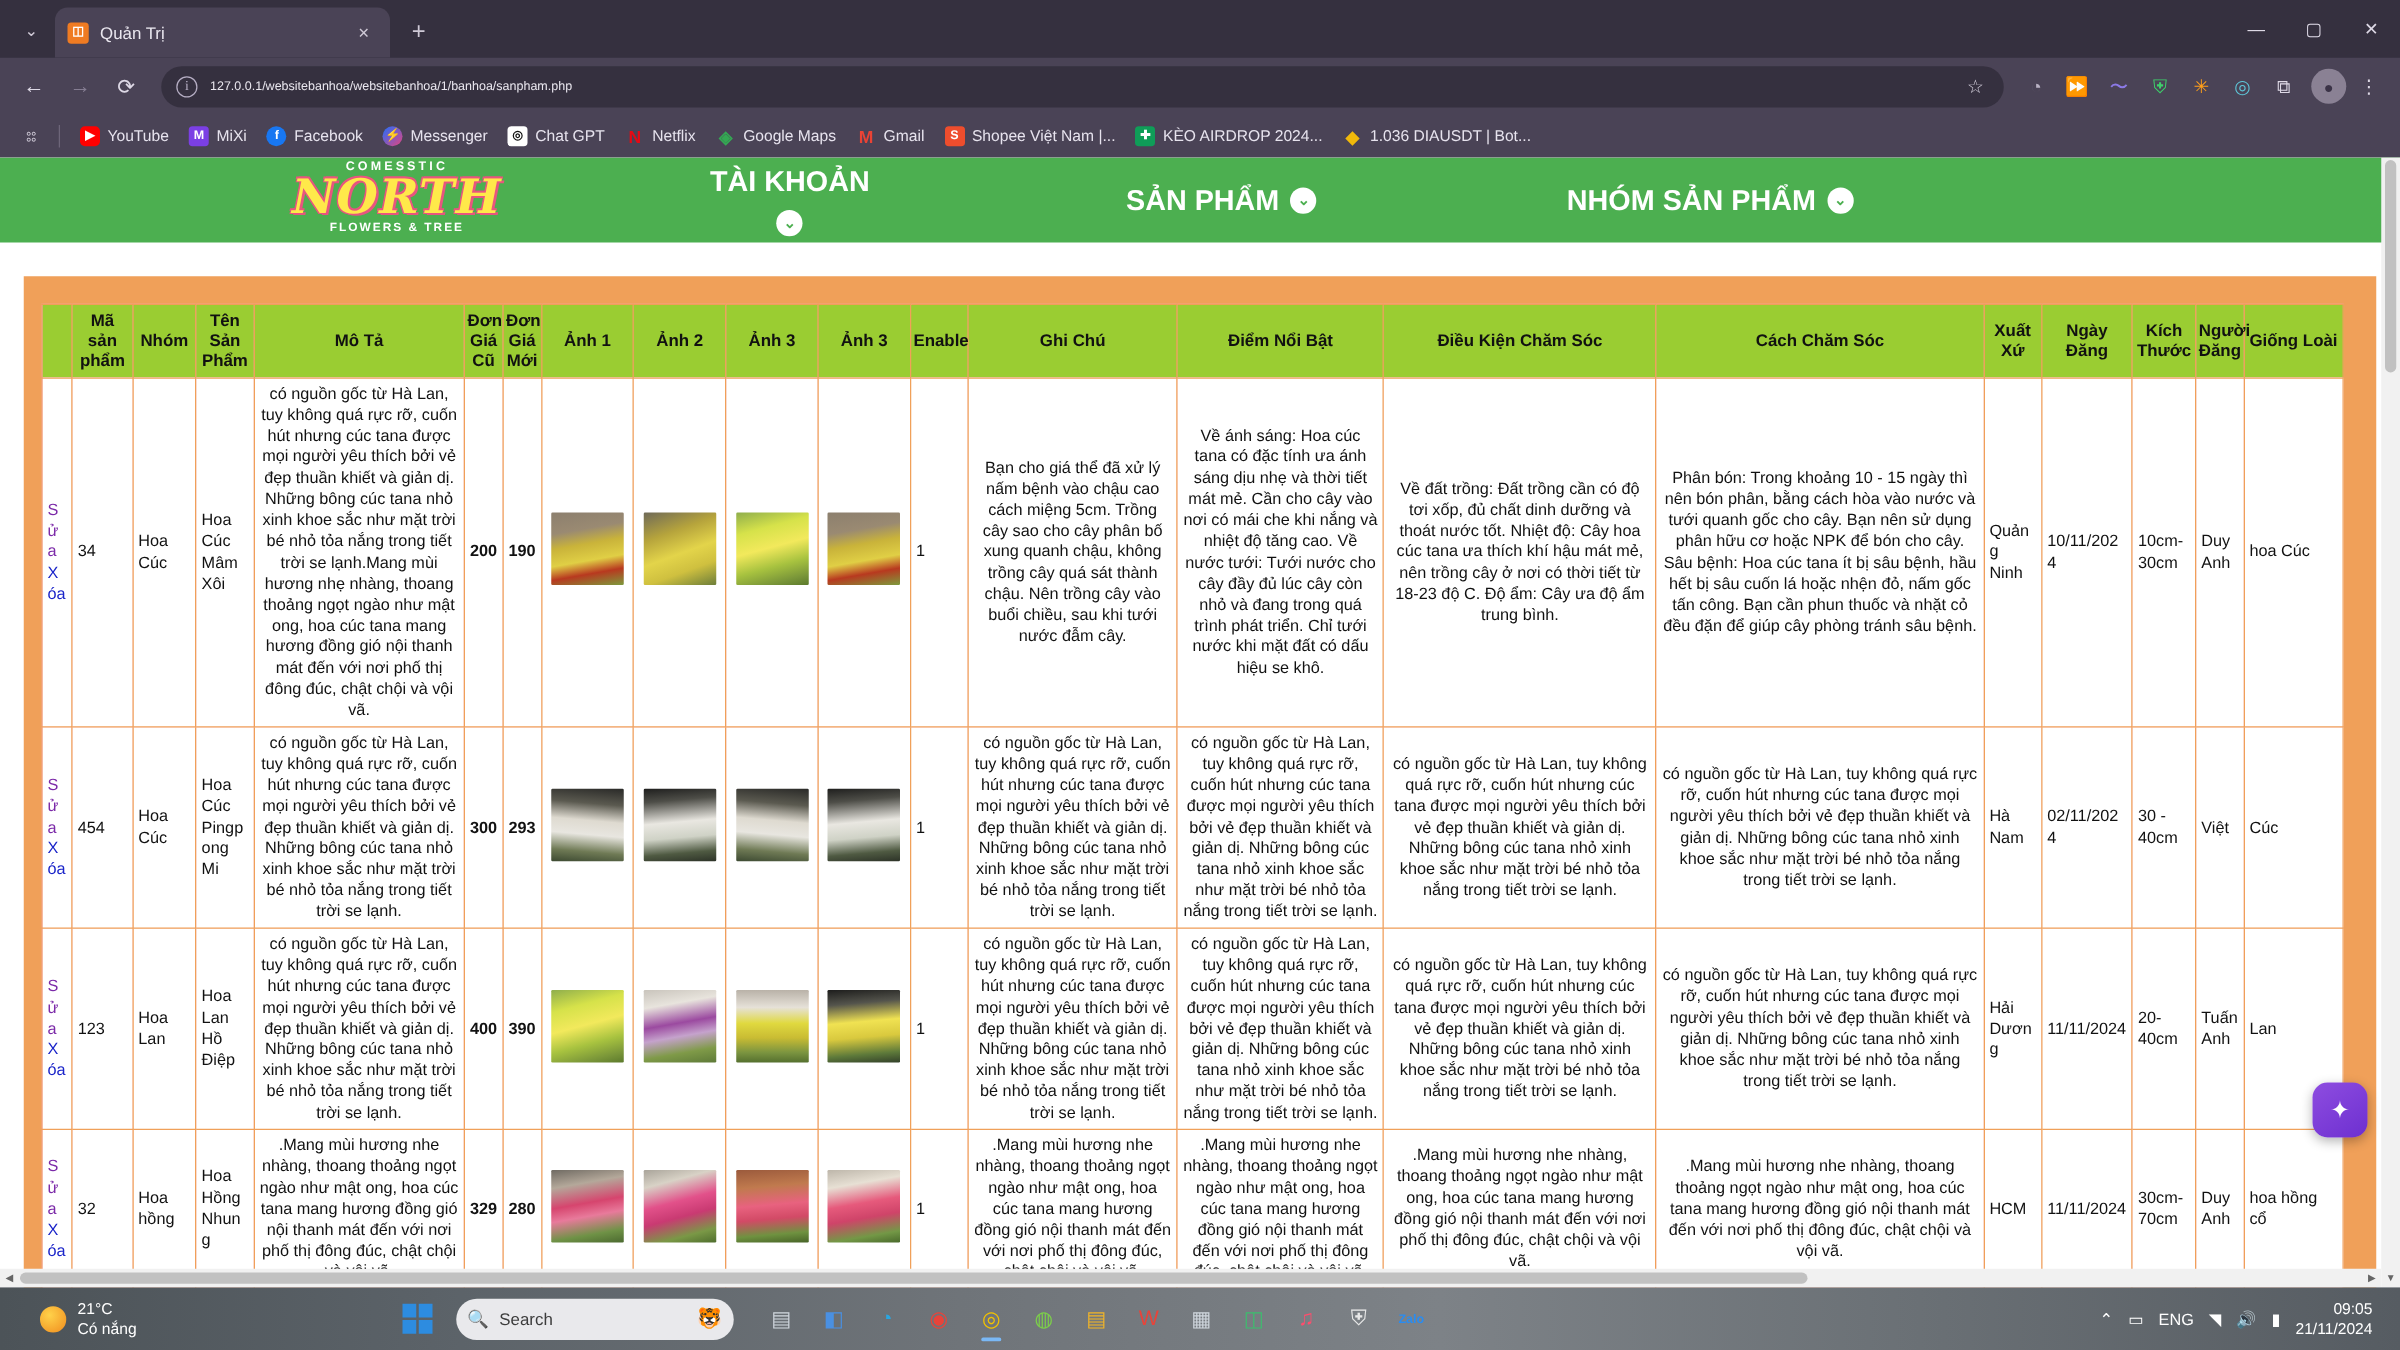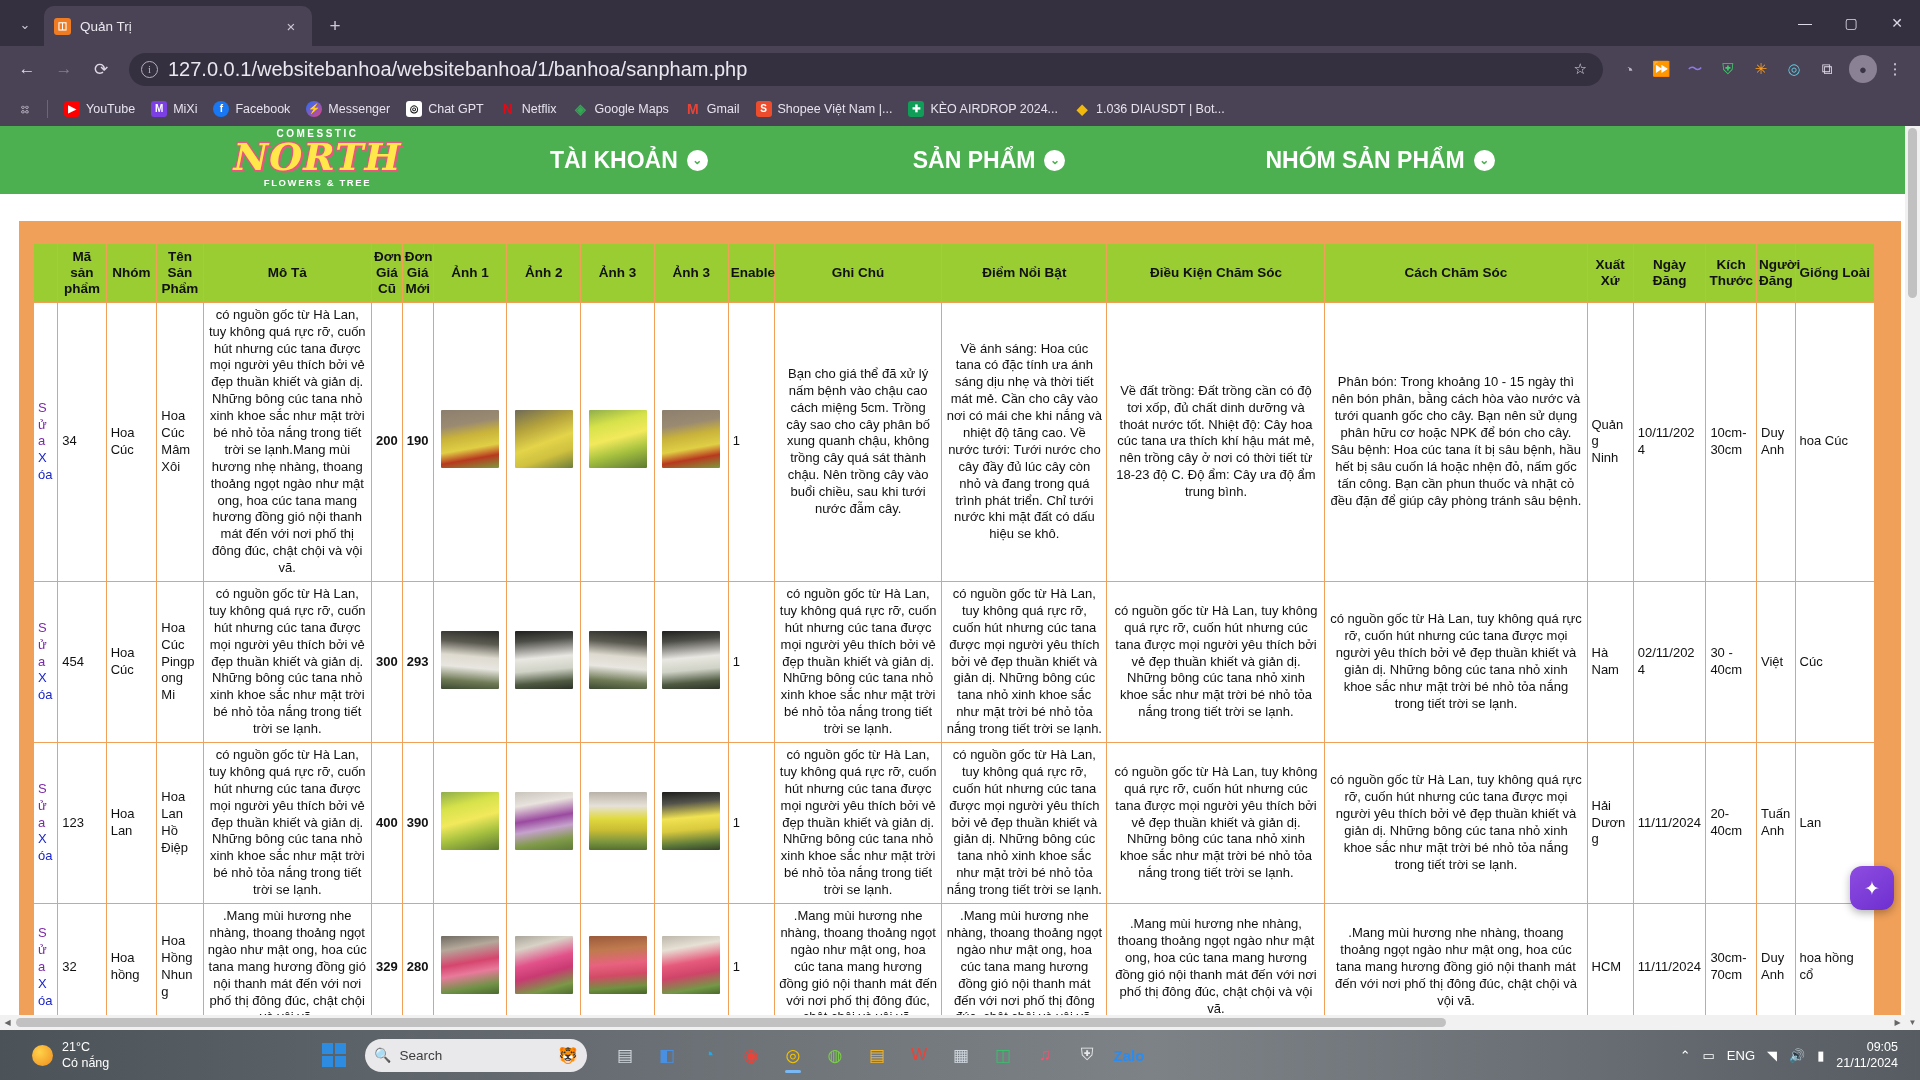--- a/index.html
+++ b/index.html
@@ -34,21 +34,21 @@
 
   .toolbar { height: 46px; background: #4a4356; display: flex; align-items: center; padding: 0 10px; gap: 3px; }
   .navbtn { width: 34px; height: 34px; border-radius: 50%; display: flex; align-items: center; justify-content: center; color: #ded9e6; font-size: 17px; }
   .navbtn.disabled { color: #857d92; }
   .omnibox {
     flex: 1; height: 33px; background: #35303f; border-radius: 17px; display: flex;
     align-items: center; padding: 0 12px; gap: 10px; margin: 0 8px;
   }
   .omni-info { width: 17px; height: 17px; border: 1.6px solid #b6aec4; border-radius: 50%; color: #b6aec4;
                font-size: 11px; display: flex; align-items: center; justify-content: center; font-family: "Liberation Serif", serif; }
-  .omni-url { color: #eae7ef; font-size: 20px; flex: 1; white-space: nowrap; overflow: hidden; }
+  .omni-url { color: #eae7ef; font-size: 10px; flex: 1; white-space: nowrap; overflow: hidden; }
   .omni-star { color: #ded9e6; font-size: 15px; padding-right: 4px; }
   .tb-icon { width: 30px; height: 30px; display: flex; align-items: center; justify-content: center; font-size: 15px; color: #ded9e6; }
   .avatar-btn { width: 28px; height: 28px; border-radius: 50%; background: #8a8194; display: flex; align-items: center; justify-content: center;
                 font-size: 13px; color: #3b3347; margin-left: 4px; }
 
   .bookmarks { height: 34px; background: #4a4356; display: flex; align-items: center; padding: 0 12px; gap: 2px; }
   .bm-apps { width: 26px; height: 26px; display: flex; align-items: center; justify-content: center; color: #ded9e6; font-size: 13px; }
   .bm-sep { width: 1px; height: 18px; background: #6d6579; margin: 0 7px; }
   .bm {
     display: flex; align-items: center; gap: 6px; padding: 3px 7px; border-radius: 5px;
@@ -68,21 +68,21 @@
   .logo-main {
     font-family: "DejaVu Serif", serif; font-size: 38px; font-weight: bold; font-style: italic;
     color: #ffe94a; letter-spacing: 1px; line-height: 0.95;
     text-shadow: 2px 2px 0 #e8557f, -1px -1px 0 #e8557f, 1px -1px 0 #e8557f, -1px 1px 0 #e8557f;
   }
   .logo-sub { color: #ffffff; font-size: 9.5px; font-weight: bold; letter-spacing: 1.6px; margin-top: 2px; }
   .nav { position: absolute; left: 540px; right: 60px; display: flex; align-items: center; }
   .nav-item {
     color: #ffffff; font-size: 23px; font-weight: bold; display: flex; align-items: center; gap: 9px;
   }
-  .nav-item:nth-child(1) { margin-left: 10px; }
+  .nav-item:nth-child(1) { margin-left: 28px; flex-direction: column; }
   .nav-item:nth-child(2) { margin-left: 205px; }
   .nav-item:nth-child(3) { margin-left: 200px; }
   .caret {
     width: 21px; height: 21px; border-radius: 50%; background: #ffffff; color: #4caf50;
     font-size: 12px; display: flex; align-items: center; justify-content: center; flex: 0 0 auto;
   }
 
   .page-body { background: #ffffff; padding: 27px 19px 0 19px; }
   .panel { background: #f0a059; padding: 22px 14px 14px 14px; }
   .panel-title {
@@ -486,21 +486,21 @@
       <div class="tb-app" style="color:#2aa6e0;">◔</div>
       <div class="tb-app" style="color:#e8443a;">◉</div>
       <div class="tb-app active" style="color:#f2c200;">◎</div>
       <div class="tb-app" style="color:#7ccf4a;">◍</div>
       <div class="tb-app" style="color:#f0b429;">▤</div>
       <div class="tb-app" style="color:#e8443a;">W</div>
       <div class="tb-app" style="color:#cfd6dd;">▦</div>
       <div class="tb-app" style="color:#3dbd6e;">◫</div>
       <div class="tb-app" style="color:#ff4d6d;">♫</div>
       <div class="tb-app" style="color:#e8e8e8;">⛨</div>
-      <div class="tb-app" style="color:#2a8cf0;font-size:15px;font-weight:bold;">Zalo</div>
+      <div class="tb-app" style="color:#2a8cf0;font-size:10px;font-weight:bold;">Zalo</div>
     </div>
   </div>
 
   <div class="tray">
     <span class="ti">⌃</span>
     <span class="ti">▭</span>
     <span class="ti">ENG</span>
     <span class="ti">◥</span>
     <span class="ti">🔊</span>
     <span class="ti">▮</span>

